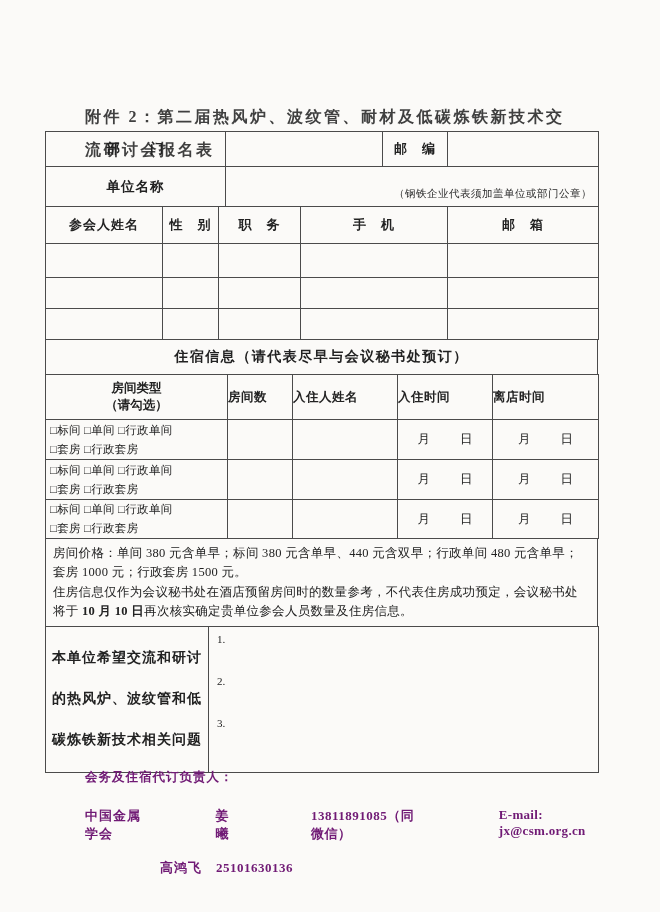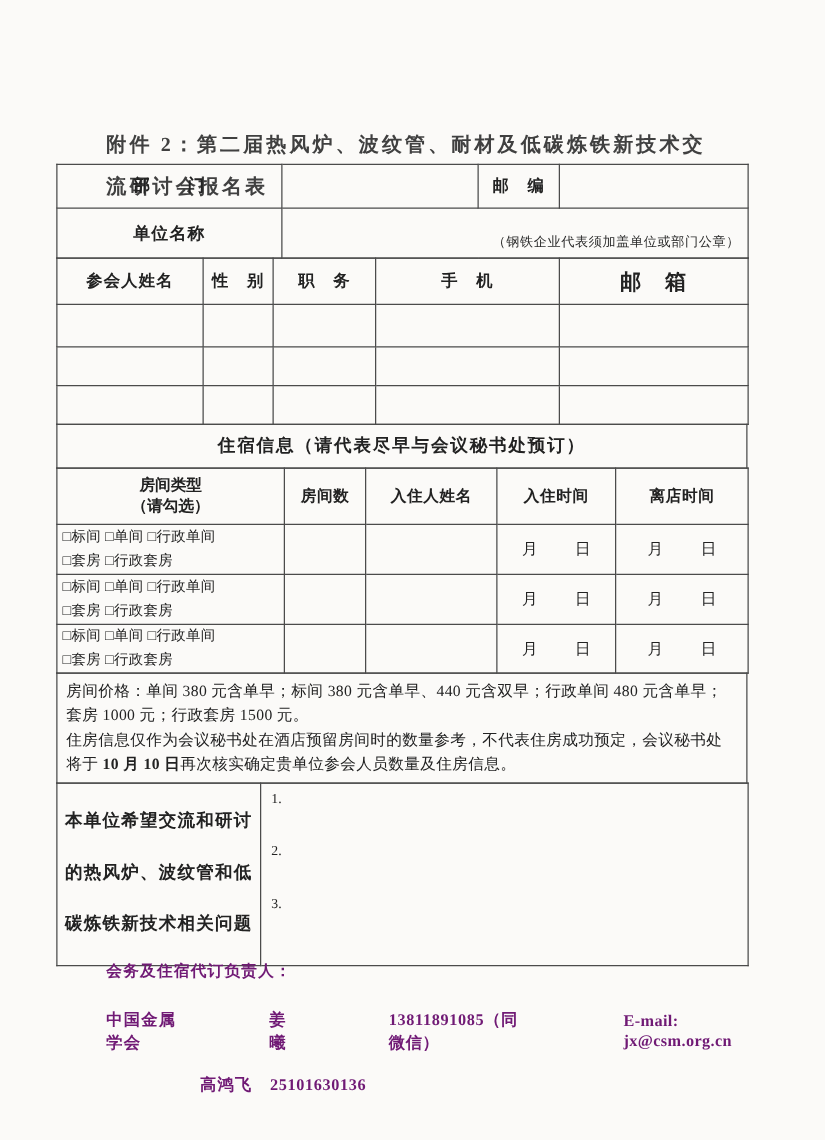--- a/index.html
+++ b/index.html
@@ -33,40 +33,40 @@
     overflow: hidden;
   }
   .lbl { font-weight: bold; text-align: center; letter-spacing: 1px; }
   .cell-note {
     vertical-align: bottom; text-align: right;
     font-size: 10.5px; padding: 0 6px 5px 0; color: #2a2a2a;
     letter-spacing: 0.5px;
   }
   .sec-title { font-weight: bold; text-align: center; font-size: 14px; letter-spacing: 1.5px; }
   .room-type-hd { font-weight: bold; text-align: center; font-size: 12.5px; line-height: 17px; }
-  .hd-sm { font-weight: bold; text-align: center; font-size: 12.5px; letter-spacing: 0.5px; }
+  .hd-sm { font-weight: bold; font-size: 12.5px; letter-spacing: 0.5px; }
   .chk-cell { font-size: 11.5px; line-height: 19px; padding-left: 4px; letter-spacing: 0.3px; }
   .date-cell { }
   .date-inner { display: flex; justify-content: center; gap: 30px; font-size: 12.5px; }
   .price-cell {
     font-size: 12.5px; line-height: 1.55; padding: 5px 7px 4px 7px;
     vertical-align: top; letter-spacing: 0.3px;
   }
   .price-cell b { font-weight: bold; }
   .topics-lbl {
     font-weight: bold; font-size: 14px; letter-spacing: 1px;
     padding: 10px 2px 12px 6px; vertical-align: middle;
   }
   .topics-lbl div { line-height: 41px; }
   .topics-items { vertical-align: top; padding: 6px 0 0 8px; font-size: 11px; }
   .topics-items div { margin-bottom: 29px; line-height: 13px; }
   
   .footer { position: absolute; left: 85px; top: 769px; width: 520px; font-size: 12.5px; color: #701a75; }
   .footer-line1 { font-weight: bold; letter-spacing: 1px; }
-  .footer-line2 { margin-top: 21px; font-weight: bold; font-size: 13px; display: flex; align-items: center; gap: 48px; }
+  .footer-line2 { margin-top: 21px; font-weight: bold; font-size: 13px; display: flex; align-items: flex-start; gap: 48px; }
   .footer-line2 .f-org { letter-spacing: 1px; }
   .footer-line2 .f-name { margin-left: 16px; letter-spacing: 2px; }
   .footer-line2 .f-phone { margin-left: 12px; letter-spacing: 0.5px; }
   .footer-line2 .f-email { margin-left: 26px; letter-spacing: 0.3px; }
   .footer-line3 { margin-top: 16px; font-weight: bold; font-size: 13px; margin-left: 75px; display: flex; align-items: baseline; }
   .footer-line3 .f-name2 { letter-spacing: 1px; text-align: center; }
   .footer-line3 .f-phone2 { margin-left: 14px; letter-spacing: 0.5px; }
 </style>
 </head>
 <body>
@@ -110,21 +110,21 @@
           <col style="width:82px">
           <col style="width:147px">
           <col style="width:151px">
         </colgroup>
       <tbody>
           <tr style="height:37px">
         <td class="lbl" style="font-size:13px">参会人姓名</td>
         <td class="lbl" style="font-size:13px">性　别</td>
         <td class="lbl" style="font-size:13px">职　务</td>
         <td class="lbl" style="font-size:13px">手　机</td>
-        <td class="lbl" style="font-size:17px">邮　箱</td>
+        <td class="lbl" style="font-size:13px">邮　箱</td>
       </tr>
       <tr style="height:34px">
         <td></td>
             <td></td>
             <td></td>
             <td></td>
             <td></td>
       </tr>
       <tr style="height:31px">
         <td></td>

